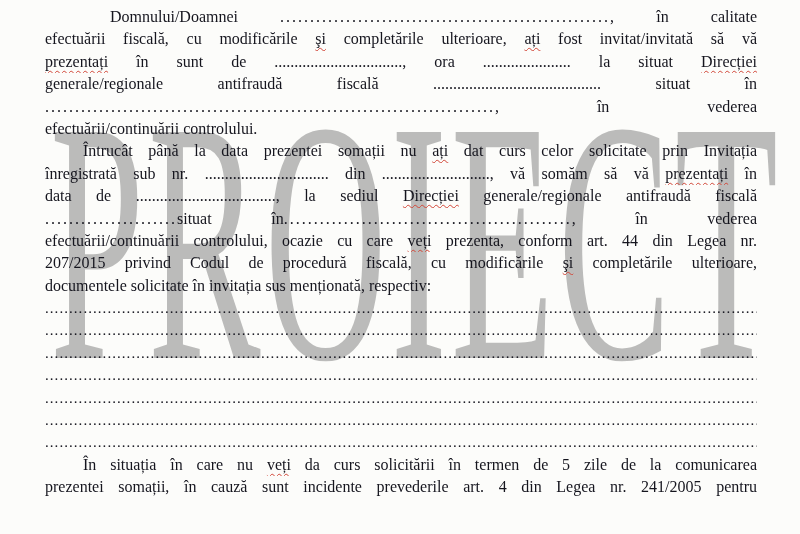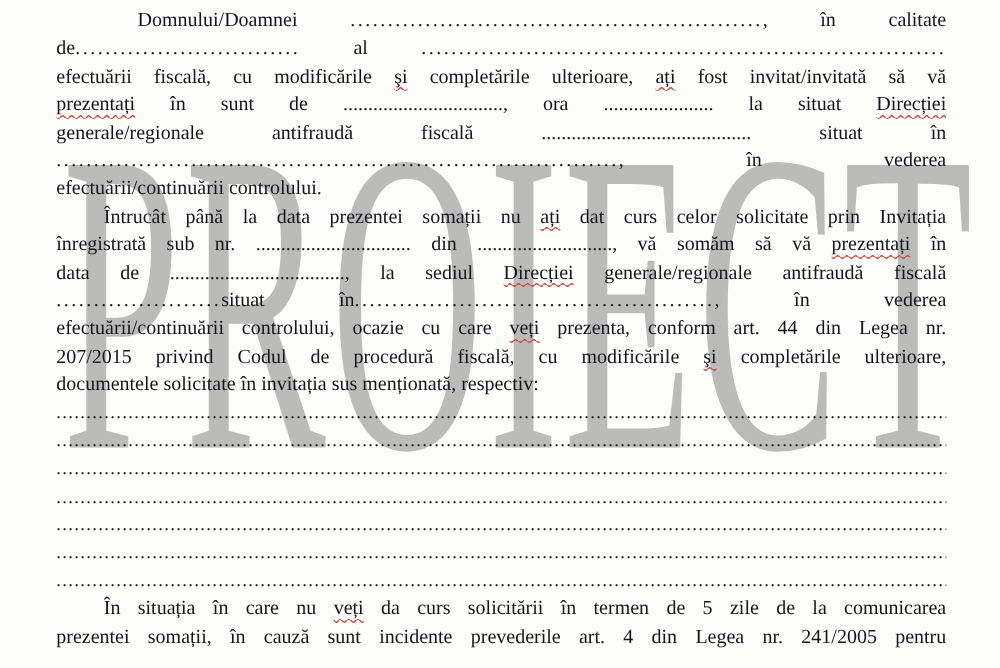--- a/index.html
+++ b/index.html
@@ -45,21 +45,20 @@
     text-decoration-skip-ink:none;
   }
 </style>
 </head>
 <body>
 
 <div class="watermark">PROIECT</div>
 
 <div class="doc">
     <div class="line" style="text-indent: 65px;"><span>Domnului/Doamnei </span><span class="wdots">.......................................................</span><span>, în calitate</span></div>
-    <div class="line"><span>de</span><span class="wdots">..............................</span><span> al </span><span class="wdots">......................................................................</span></div>
     <div class="line"><span>efectuării fiscală, cu modificările </span><span class="sq">şi</span><span> completările ulterioare, </span><span class="sq">ați</span><span> fost invitat/invitată să vă</span></div>
     <div class="line"><span class="sq">prezentați</span><span> în sunt de </span><span>................................</span><span>, ora </span><span>......................</span><span> la situat </span><span class="sq">Direcției</span></div>
     <div class="line"><span>generale/regionale antifraudă fiscală </span><span>..........................................</span><span> situat în</span></div>
     <div class="line"><span class="wdots">...........................................................................</span><span>, în vederea</span></div>
     <div class="line left"><span>efectuării/continuării controlului.</span></div>
     <div class="line" style="text-indent: 38px;"><span>Întrucât până la data prezentei somații nu </span><span class="sq">ați</span><span> dat curs celor solicitate prin Invitația</span></div>
     <div class="line"><span>înregistrată sub nr. </span><span>...............................</span><span> din </span><span>...........................</span><span>, vă somăm să vă </span><span class="sq">prezentați</span><span> în</span></div>
     <div class="line"><span>data de </span><span>...................................</span><span>, la sediul </span><span class="sq">Direcției</span><span> generale/regionale antifraudă fiscală</span></div>
     <div class="line"><span class="wdots">......................</span><span>situat în</span><span class="wdots">................................................</span><span>, în vederea</span></div>
     <div class="line"><span>efectuării/continuării controlului, ocazie cu care </span><span class="sq">veți</span><span> prezenta, conform art. 44 din Legea nr.</span></div>

